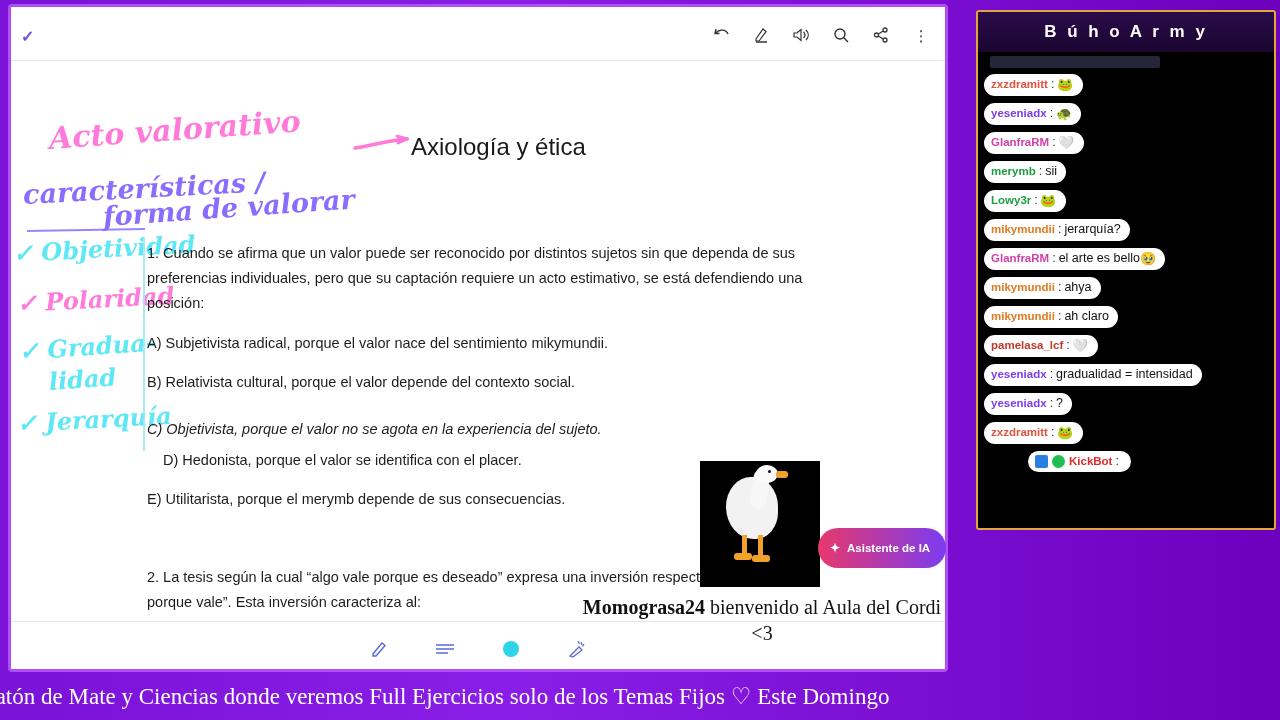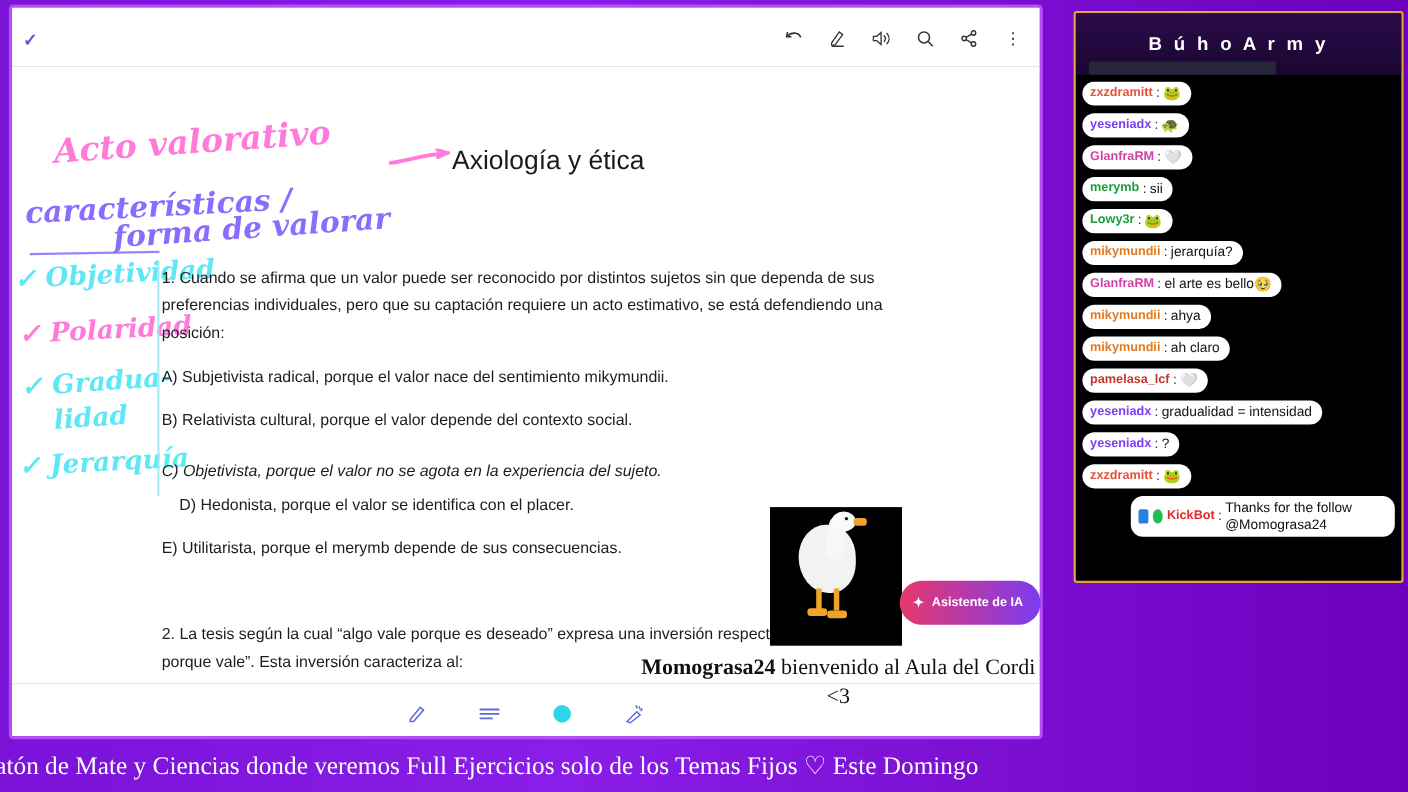--- a/index.html
+++ b/index.html
@@ -263,21 +263,21 @@
   #chat-box {
     position: relative;
     margin-top: 6px;
     width: 300px; height: 520px;
     background: #000;
     border: 2px solid #e0a63a;
     border-radius: 3px;
     overflow: hidden;
   }
   #chat-header {
-    height: 56px;
+    height: 40px;
     background: linear-gradient(#2b0b4a, #1a0630);
     display: flex; align-items: center; justify-content: center;
     color: #fff; font-size: 17px; font-weight: bold; letter-spacing: 3px;
   }
   #chat-subbar {
     position: absolute; left: 12px; top: 44px;
     width: 170px; height: 12px;
     background: #26263a; border-radius: 2px;
   }
   #chat-list {
@@ -523,20 +523,19 @@
             <span class="nick" style="color:#e0533f">zxzdramitt</span>
             <span class="sep">:</span>
             <span class="emo">🐸</span>
           </div>
 
         <div class="chat-msg bot">
           <span class="badge blue"></span>
             <span class="badge green"></span>
             <span class="nick">KickBot</span>
             <span class="sep">:</span>
-            <span>Thanks for the follow @Momograsa24</span>
         </div>
 
       </div>
     </div>
   </div>
 
 </div>
 
 </body></html>

